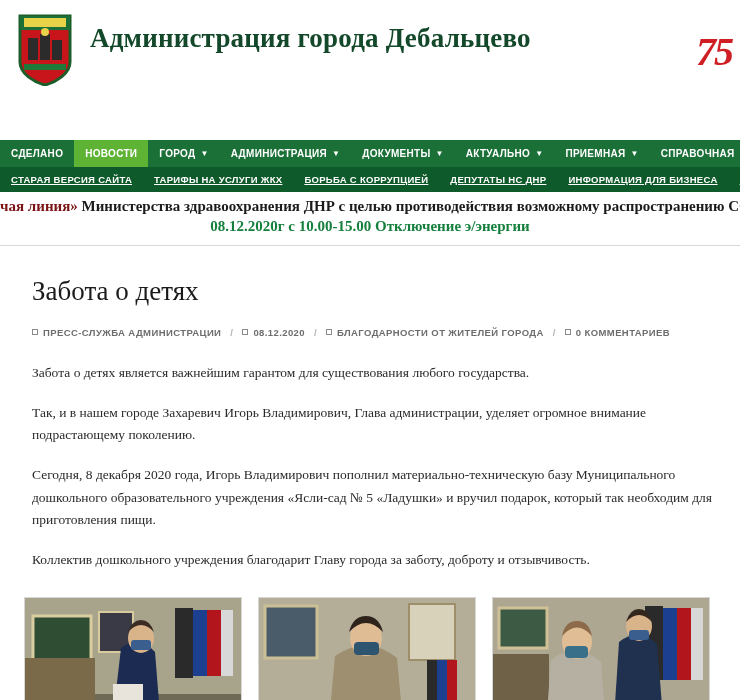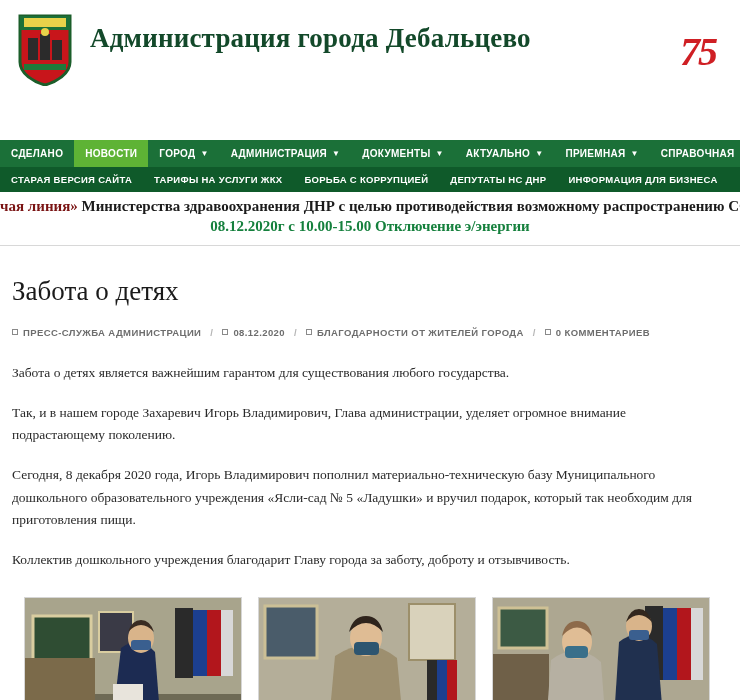--- a/index.html
+++ b/index.html
@@ -44,21 +44,21 @@
     line-height: 1.1;
   }
   .site-subtitle {
     font-family: "Liberation Serif", serif;
     font-size: 13px;
     color: #4a4a4a;
     margin-top: 6px;
   }
   .victory {
     position: absolute;
-    right: 20px;
+    right: 4px;
     top: 34px;
     display: flex;
     align-items: flex-start;
   }
   .victory-75 {
     font-family: "Liberation Serif", serif;
     font-size: 40px;
     font-weight: bold;
     font-style: italic;
     color: #cf1f24;
@@ -126,21 +126,21 @@
     height: 25px;
     display: flex;
     align-items: stretch;
     font-family: "Liberation Sans", sans-serif;
     font-size: 9.5px;
     font-weight: bold;
     color: #fff;
     overflow: hidden;
     white-space: nowrap;
   }
-  .nav2 .nav-item { padding: 4px 11px; }
+  .nav2 .nav-item { padding: 4px 11px; text-decoration: underline; }
 
   
   .ticker {
     border-bottom: 1px solid #d8d8d8;
     padding: 4px 0 8px 0;
     text-align: center;
     overflow: hidden;
     white-space: nowrap;
   }
   .ticker-line1 {
@@ -154,21 +154,21 @@
   .ticker-line2 {
     font-family: "Liberation Serif", serif;
     font-size: 15px;
     font-weight: bold;
     color: #15803d;
     line-height: 1.35;
   }
 
   
   .article {
-    padding: 30px 24px 0 12px;
+    padding: 30px 24px 0 32px;
   }
   .article h1 {
     font-family: "Liberation Serif", serif;
     font-size: 27px;
     font-weight: normal;
     color: #1a1a1a;
     margin: 0 0 20px 0;
   }
   .meta {
     font-family: "Liberation Sans", sans-serif;

